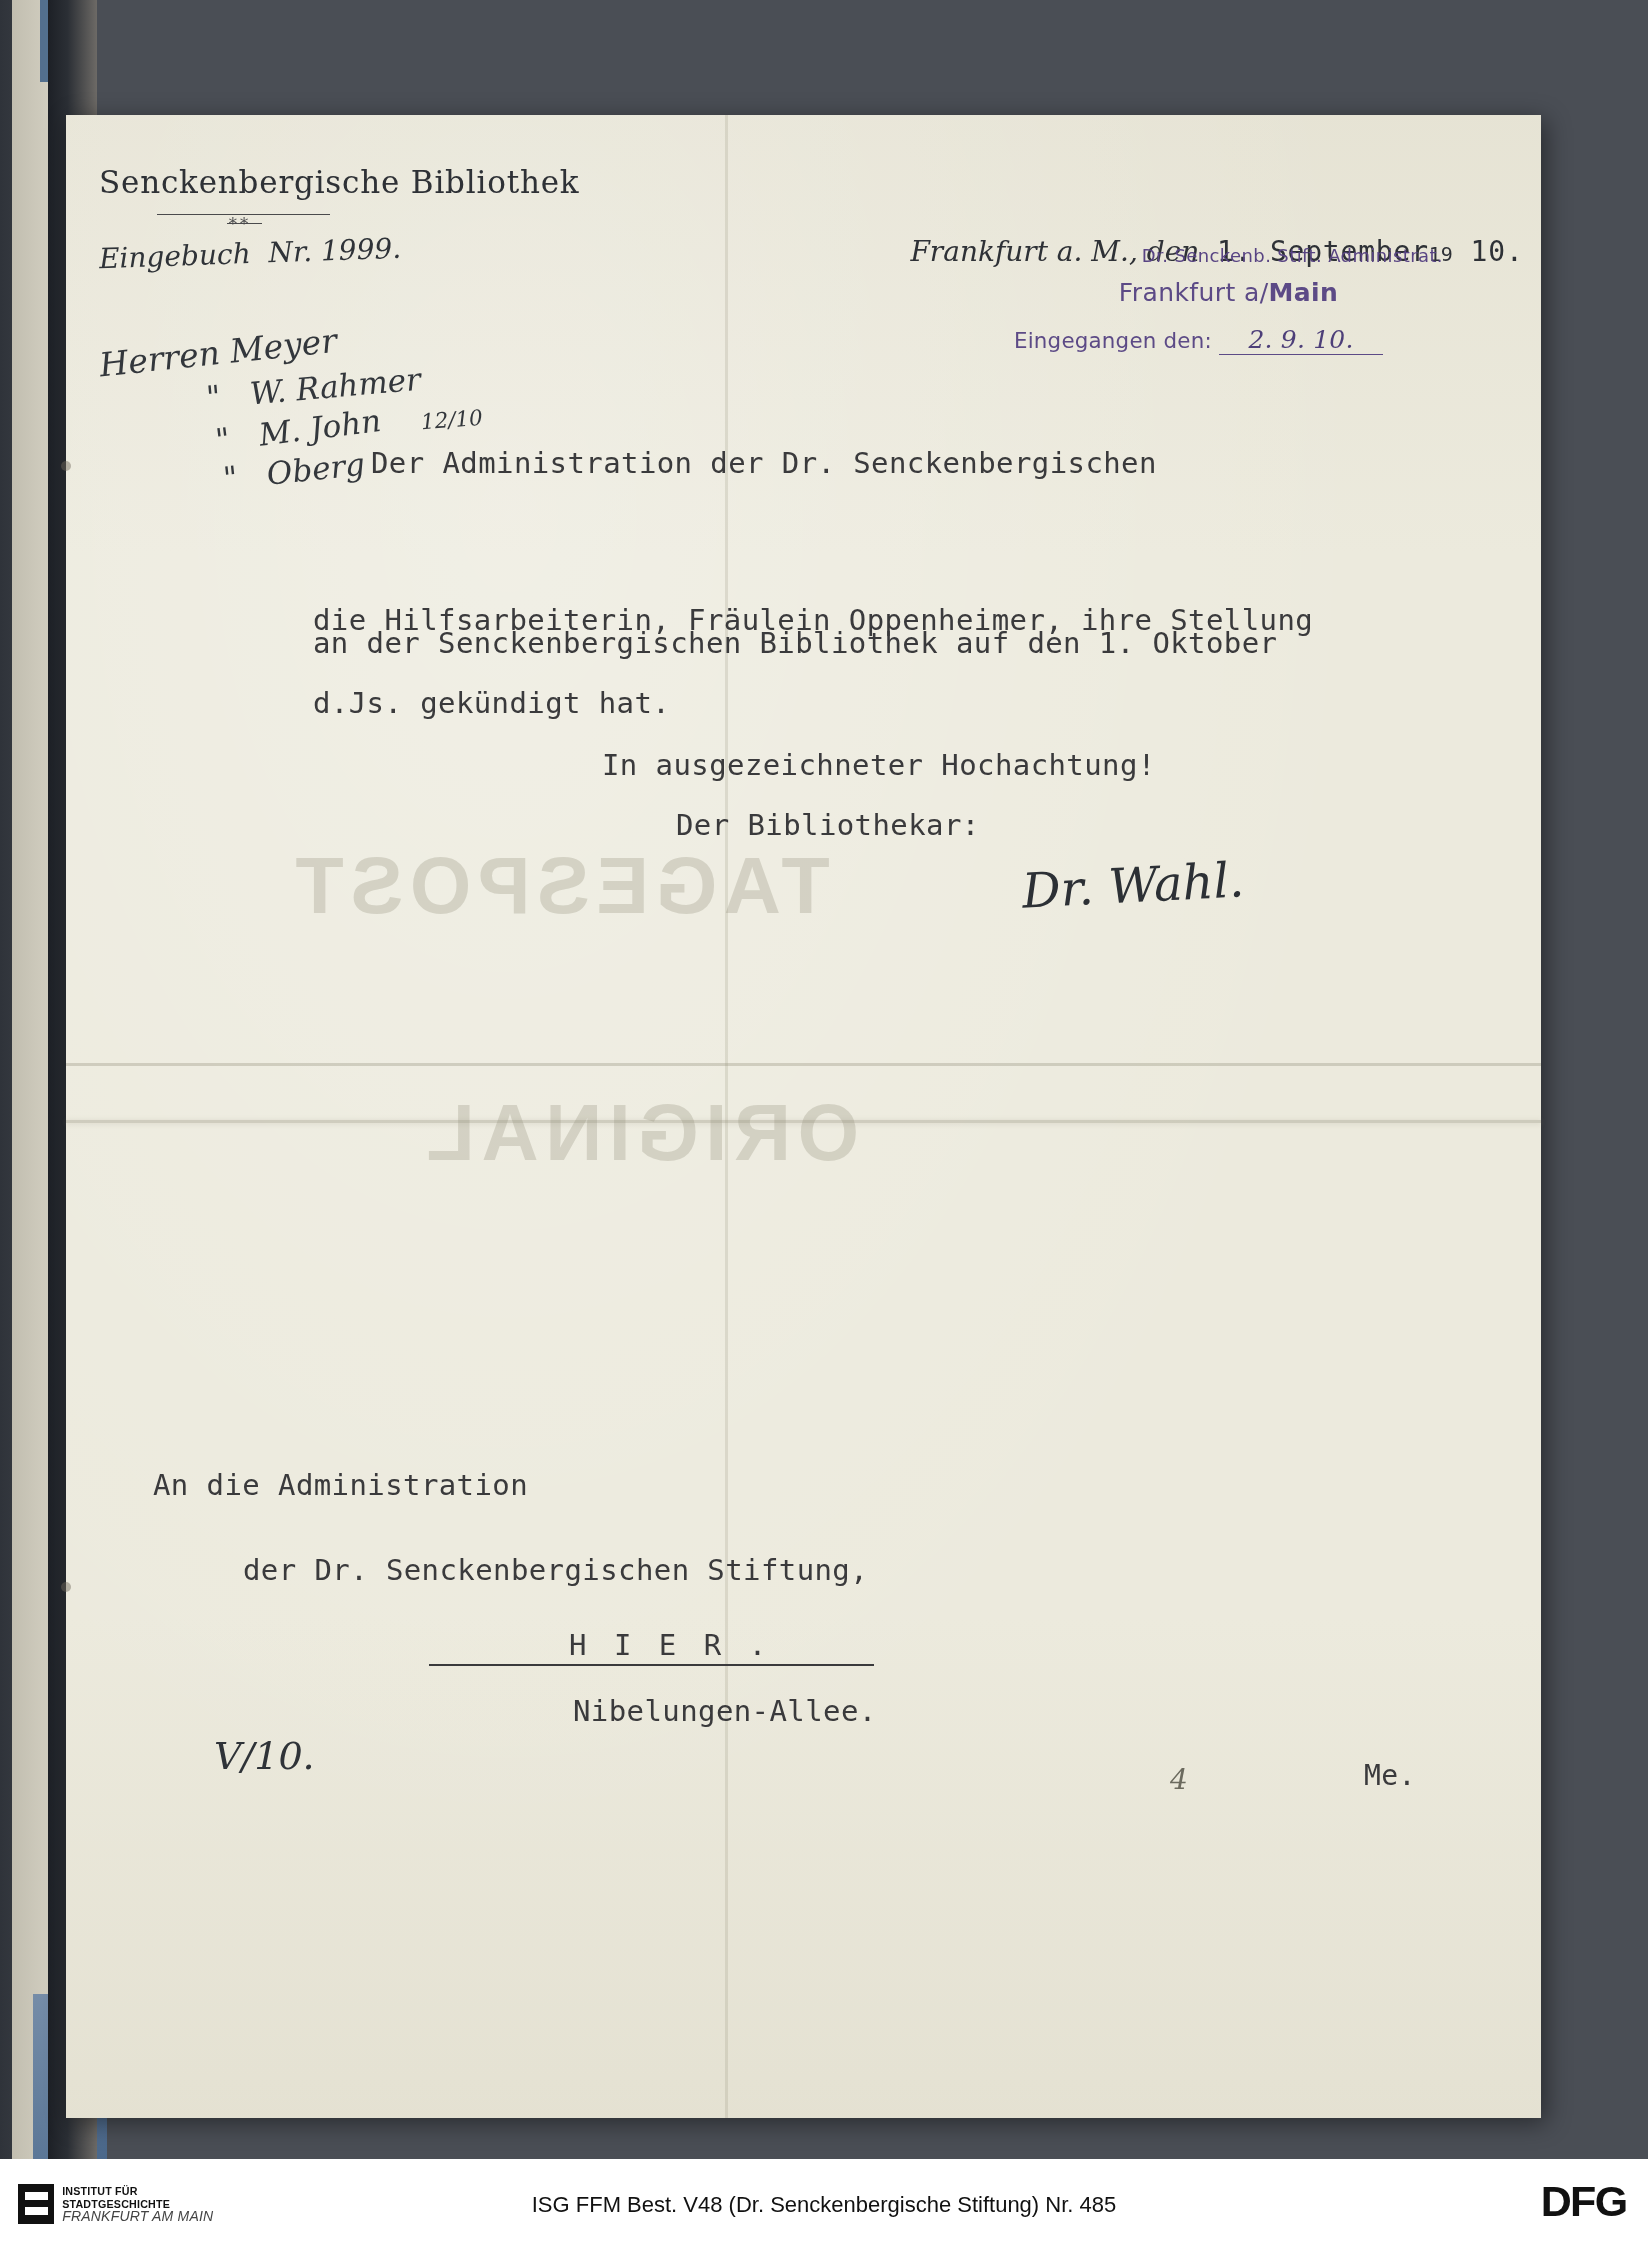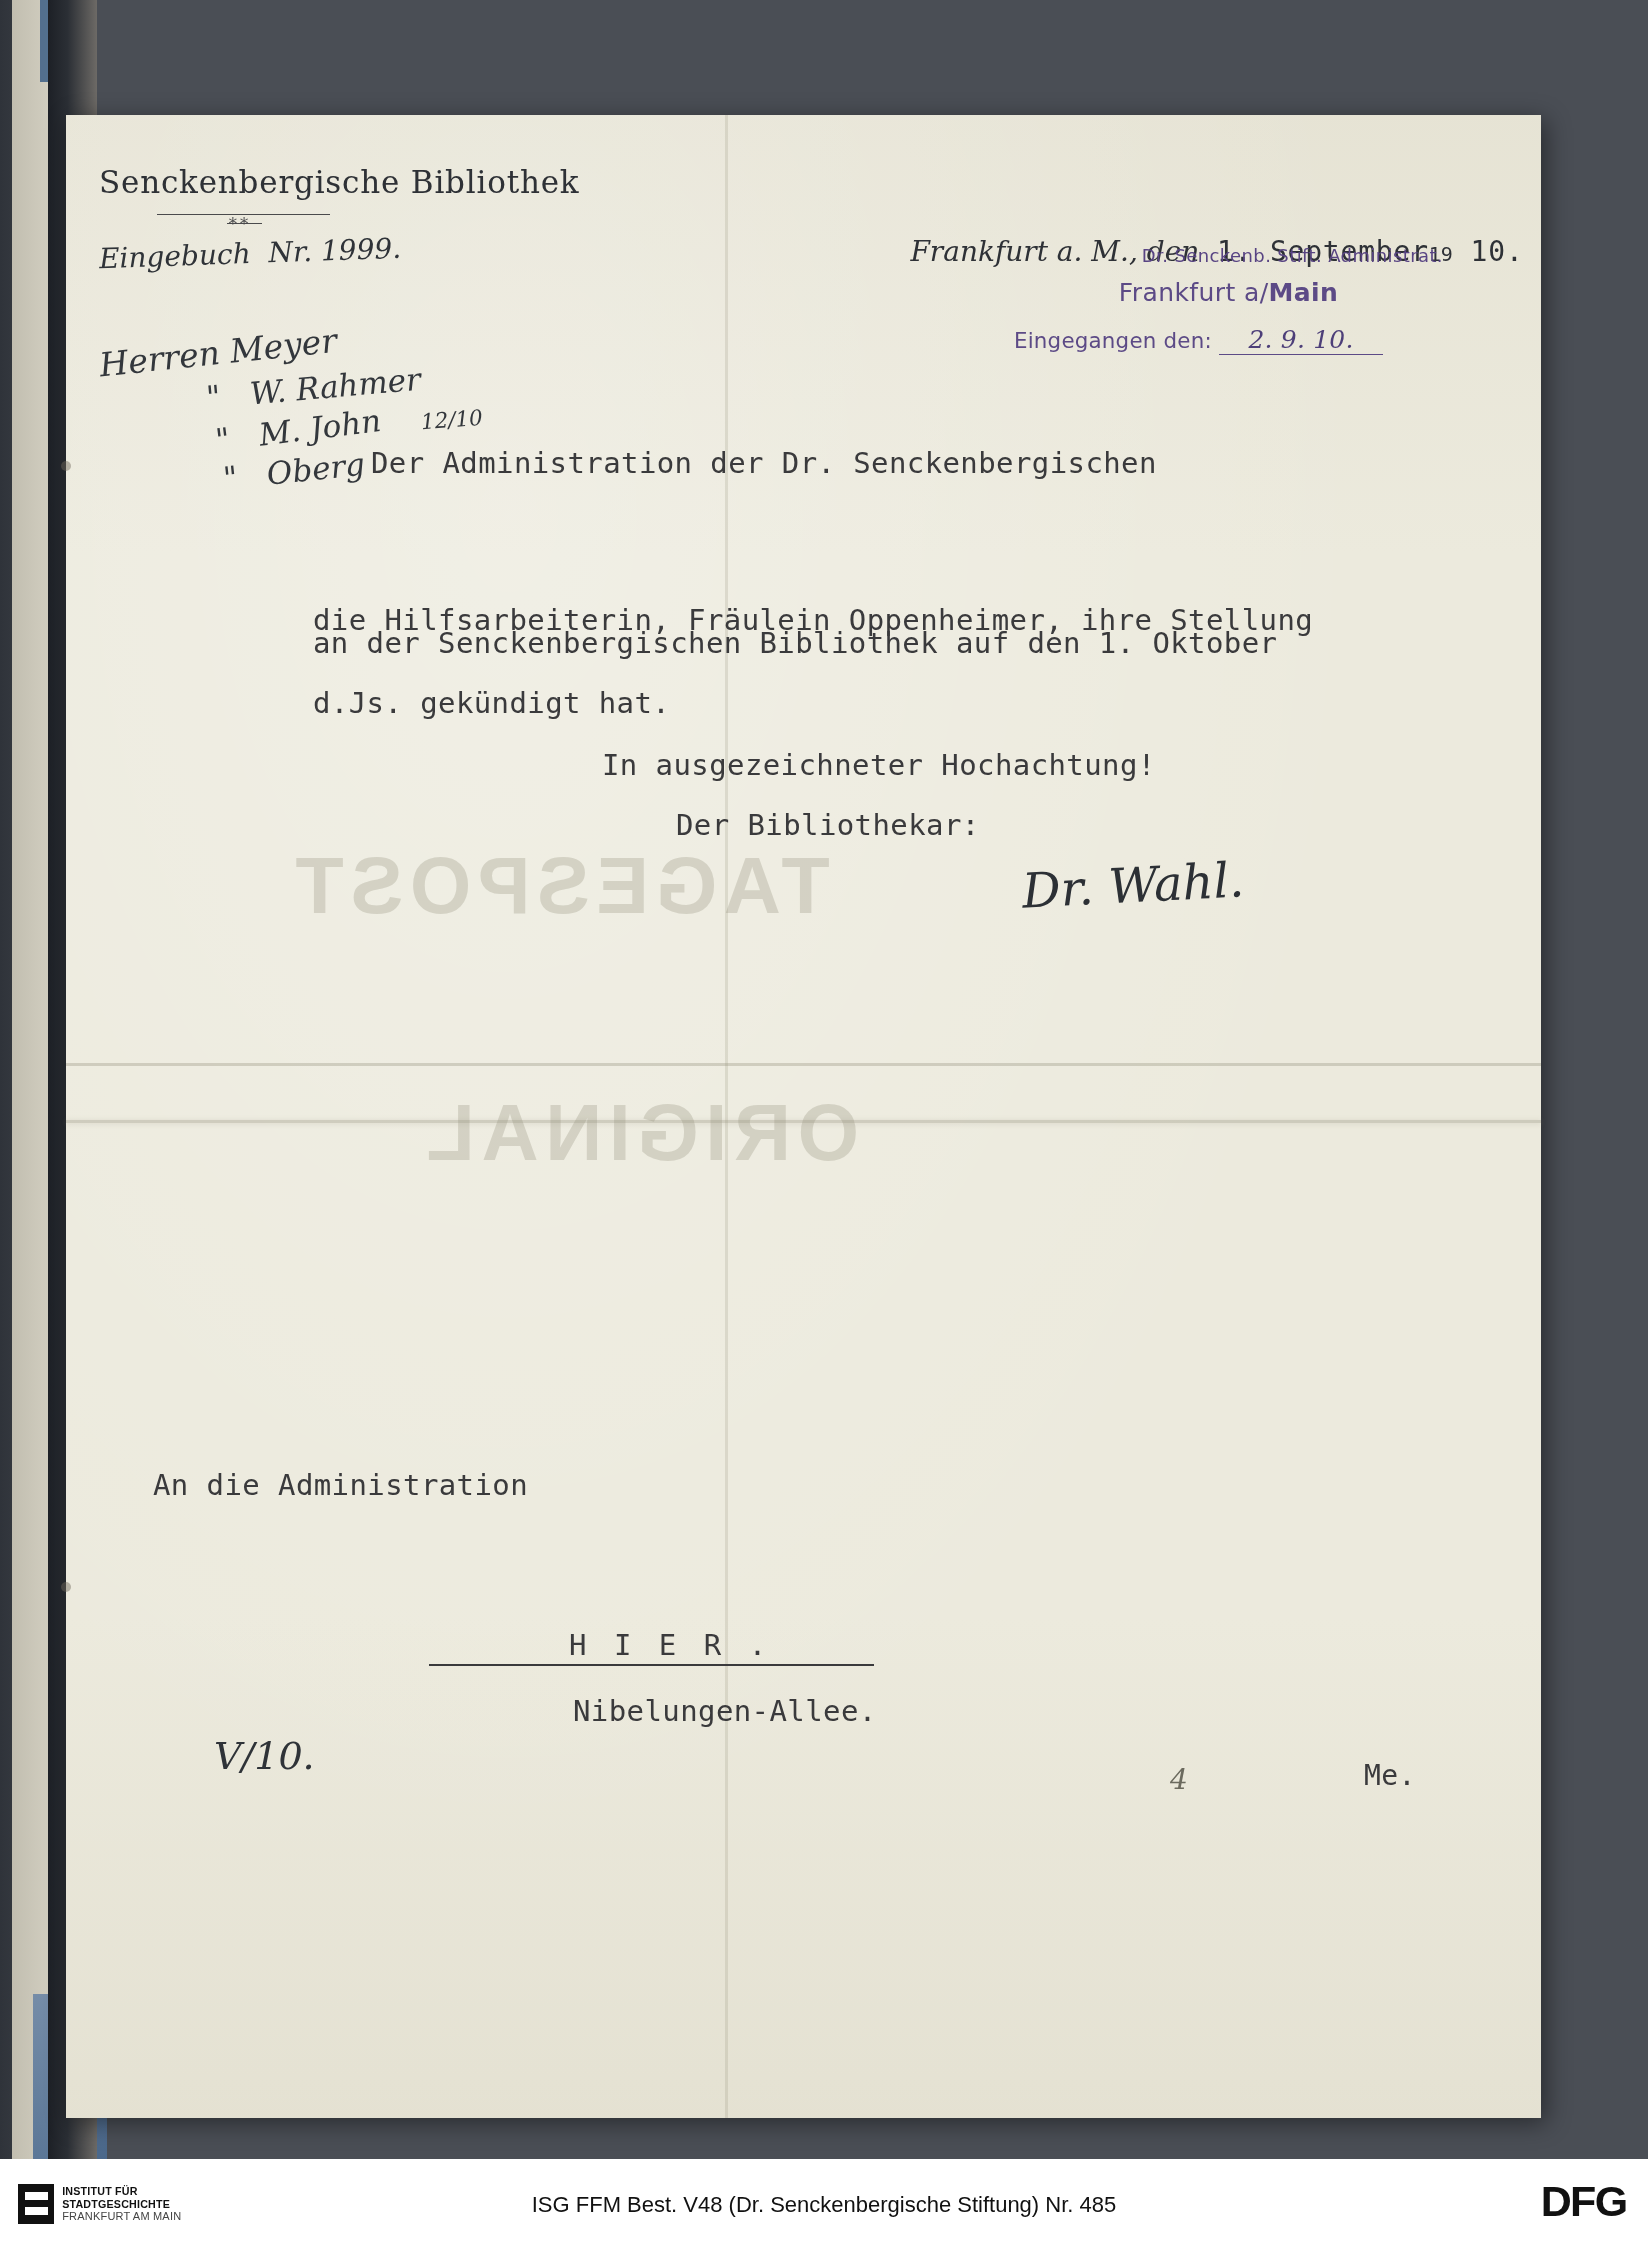--- a/index.html
+++ b/index.html
@@ -338,21 +338,21 @@
     position:absolute; left:6.6px; top:23px;
     width:23px; height:8.2px; background:#fff;
   }
   #isg-text {
     font-size: 10.7px;
     line-height: 12.4px;
     font-weight: 700;
     color: #111;
     letter-spacing: 0.2px;
   }
-  #isg-text .sub { font-weight: 400; color:#444; font-size: 11px;}
+  #isg-text .sub { font-weight: 400; color:#444; font-size: 14px; font-style: italic;}
   #dfg-logo {
     position: absolute;
     right: 21.4px; top: 18px;
     font-size: 43px;
     font-weight: 700;
     letter-spacing: -1.6px;
     color: #111;
     font-family: "Liberation Sans", sans-serif;
   }
 </style>
@@ -412,20 +412,21 @@
     <div class="tw body-line" style="left:247px; top:454px;margin-top:37px;">die Hilfsarbeiterin, Fräulein Oppenheimer, ihre Stellung</div>
     <div class="tw body-line" style="left:247px; top:514px;">an der Senckenbergischen Bibliothek auf den 1. Oktober</div>
     <div class="tw body-line" style="left:247px; top:574px;">d.Js. gekündigt hat.</div>
 
     <div class="tw body-line" style="left:536px; top:636px;">In ausgezeichneter Hochachtung!</div>
     <div class="tw body-line" style="left:610px; top:696px;">Der Bibliothekar:</div>
 
     <div id="signature">Dr. Wahl.</div>
 
     <div class="tw body-line" style="left:87px; top:1356px;">An die Administration</div>
+    <div class="tw body-line" style="left:177px; top:1441px;">der Dr. Senckenbergischen Stiftung,</div>
     <div class="tw body-line" style="left:503px; top:1516px; letter-spacing:5px;">H I E R .</div>
     <div id="addr-underline"></div>
     <div class="tw body-line" style="left:507px; top:1582px;">Nibelungen-Allee.</div>
 
     <div class="tw" style="left:1298px; top:1644px; font-size:28px;">Me.</div>
 
     <div class="hand" id="file-ref">V/10.</div>
     <div class="hand" id="pencil-num">4</div>
 
   </div>

